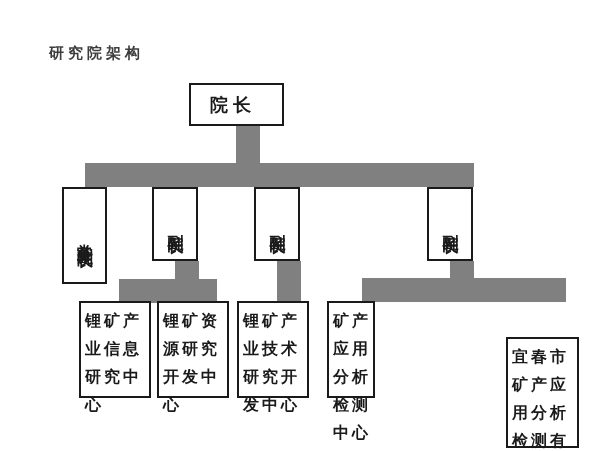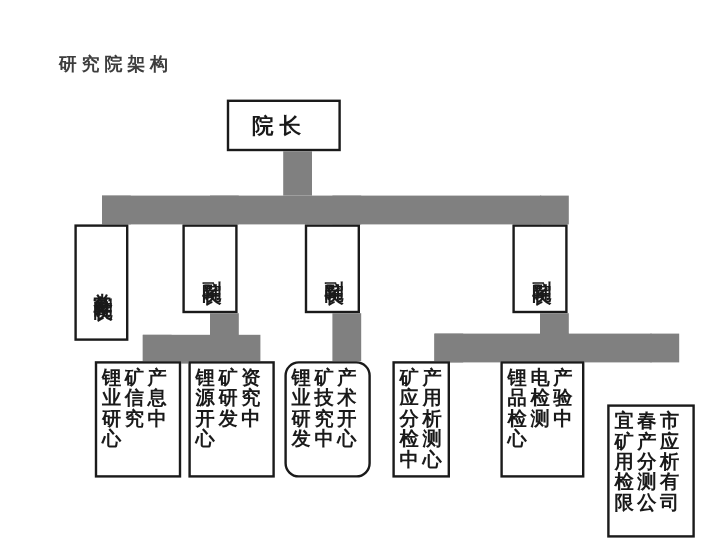--- a/index.html
+++ b/index.html
@@ -62,30 +62,30 @@
   }
   .box.evp { left: 38px;  width: 45px; height: 97px; }
   .box.vp1 { left: 128px; width: 46px; height: 74px; }
   .box.vp2 { left: 230px; width: 46px; height: 74px; }
   .box.vp3 { left: 403px; width: 46px; height: 74px; }
 
   .box.dept {
     top: 277px;
     height: 97px;
     font-size: 16px;
-    line-height: 17px;
+    line-height: 28px;
     letter-spacing: 3px;
     padding: 4px 2px 4px 4px;
     display: block;
     text-align: left;
     word-break: break-all;
   }
   .box.d0 { left: 55px;  width: 72px; }
   .box.d1 { left: 133px; width: 72px; font-family: Liberation Serif, serif; }
-  .box.d2 { left: 213px; width: 72px; border-radius: 12px; }
+  .box.d2 { left: 213px; width: 72px; }
   .box.d3 { left: 303px; width: 48px; }
   .box.d4 { left: 393px; width: 70px; }
   .box.d5 { left: 482px; width: 73px; height: 111px; margin-top: 36px; }
 </style>
 </head>
 <body>
 
 <div class="canvas">
 
   <div class="chart-title">研究院架构</div>
@@ -114,16 +114,15 @@
 
   <div class="box vert evp">常务副院长</div>
   <div class="box vert vp1">副院长</div>
   <div class="box vert vp2">副院长</div>
   <div class="box vert vp3">副院长</div>
 
   <div class="box dept d0">锂矿产业信息研究中心</div>
   <div class="box dept d1">锂矿资源研究开发中心</div>
   <div class="box dept d2">锂矿产业技术研究开发中心</div>
   <div class="box dept d3">矿产应用分析检测中心</div>
-  <div class="box dept d4">锂电产品检验检测中心</div>
   <div class="box dept d5">宜春市矿产应用分析检测有限公司</div>
 
 </div>
 
 </body></html>

